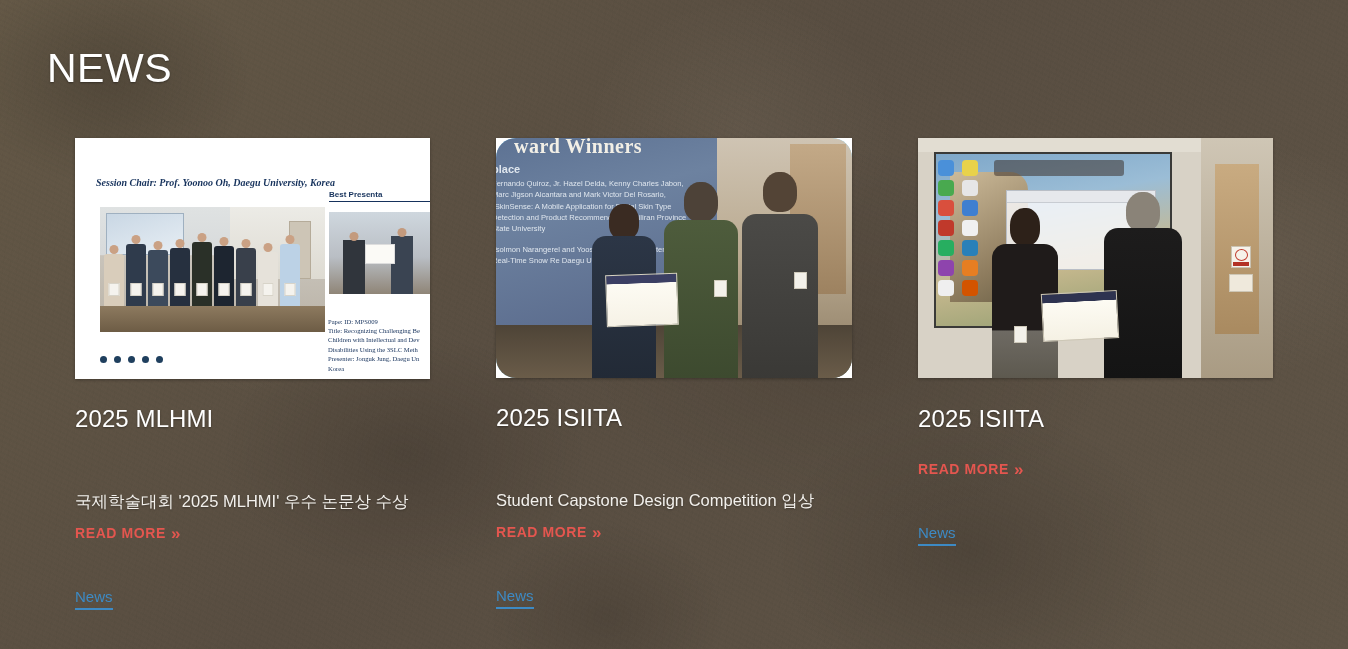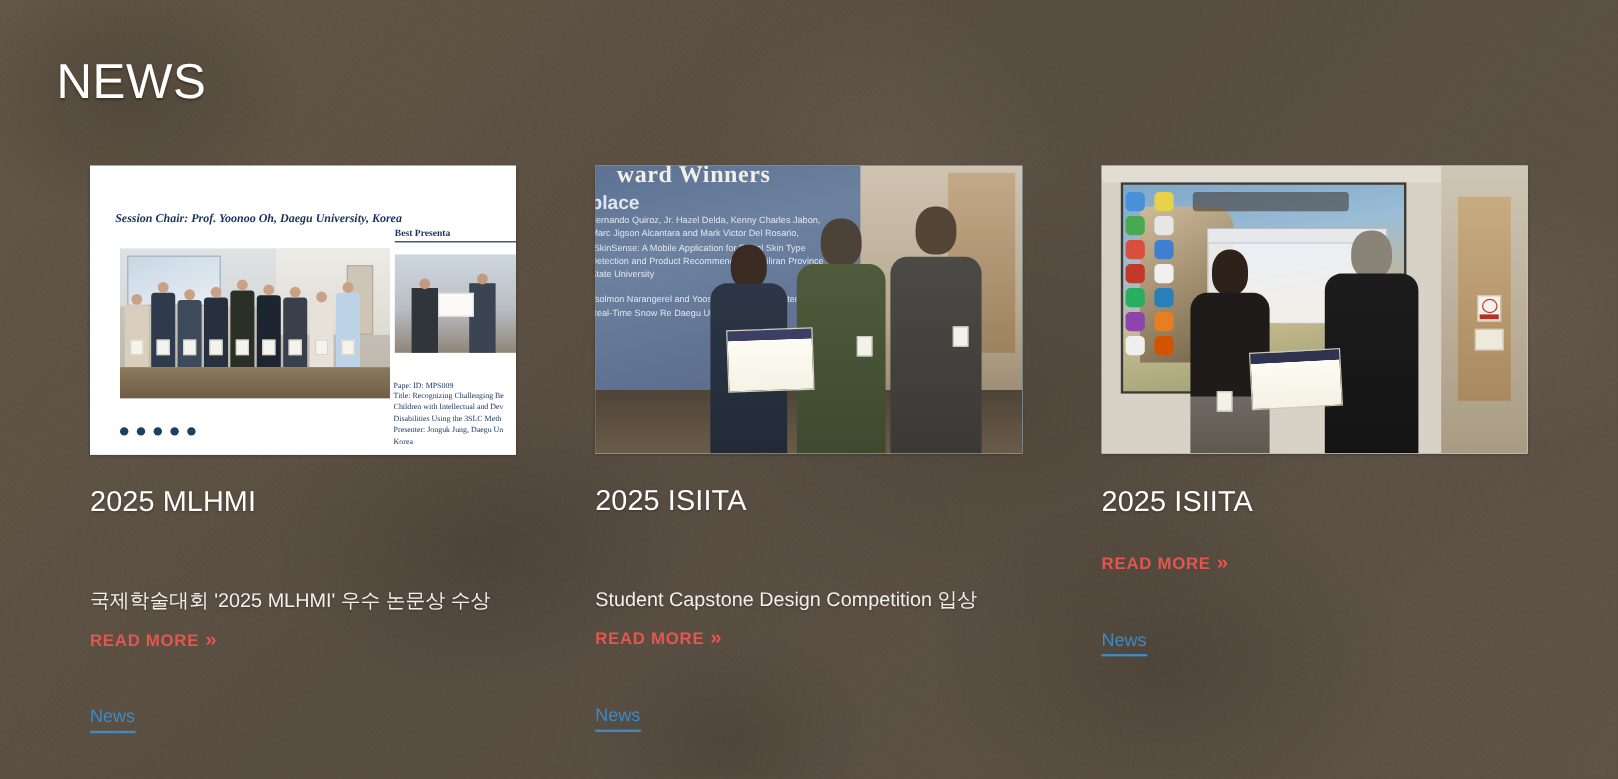--- a/index.html
+++ b/index.html
@@ -100,39 +100,39 @@
   }
   .dots{
     position:absolute; left:25px; bottom:16px;
     display:flex; gap:7px;
   }
   .dots i{ width:7px; height:7px; border-radius:50%; background:#1f3f5e; display:block; }
   .bestpres{
     position:absolute; right:0; top:52px; width:105px; padding-left:4px;
   }
   .bestpres .bp-head{
-    font-family:Liberation Serif, serif; font-weight:700; font-size:8px;
+    font-family:Liberation Sans, sans-serif; font-weight:700; font-size:8px;
     color:#16325c; border-bottom:1.5px solid #16325c; padding-bottom:2px; white-space:nowrap;
   }
   .bp-photo{
     margin-top:5px; width:100%; height:82px;
     background:linear-gradient(180deg,#cfd7de 0%, #b9bec4 55%, #8f8577 100%);
     position:absolute; left:4px; top:17px;
   }
   .bp-photo .bp-p{ position:absolute; bottom:0; width:22px; background:#30353c; }
   .bp-photo .bp-h{ position:absolute; left:50%; transform:translateX(-50%); top:-8px; width:9px;height:9px;border-radius:50%; background:#c39a7d;}
   .bp-photo .bp-cert{ position:absolute; left:36px; bottom:30px; width:30px;height:20px;background:#fbfaf6;border:1px solid #ddd;}
   .bp-lines{
     position:absolute; right:0; bottom:6px; width:106px;
     font-family:"Liberation Serif", serif; font-size:6.6px; line-height:9.4px;
     color:#16325c; padding-left:4px;
   }
 
   
-  .photo2{ position:absolute; inset:0; background:#0369a1; overflow:hidden; }
+  .photo2{ position:absolute; inset:0; background:#7dd3fc; overflow:hidden;border-radius:20px; }
   .photo2 .proj{
     position:absolute; left:0; top:0; width:62%; height:78%;
     background:linear-gradient(165deg,#5d7293 0%, #6d82a0 35%, #58688a 100%);
   }
   .photo2 .proj-title{
     position:absolute; left:18px; top:-3px; font-family:"Liberation Serif", serif;
     font-weight:700; font-size:20px; color:#f2efe6; white-space:nowrap; letter-spacing:.5px;
   }
   .photo2 .proj-txt{
     position:absolute; left:-4px; top:26px; width:200px;
@@ -336,21 +336,21 @@
 
     <div class="card card-2">
       <div class="thumb thumb-2">
         <div class="photo2">
           <div class="room">
               <div class="wood"></div>
             </div>
           <div class="proj">
             <div class="proj-title">ward Winners</div>
             <div class="proj-txt">
-              <div style="font-size:16px;font-weight:600;margin-bottom:3px;">place</div>
+              <div style="font-size:11px;font-weight:600;margin-bottom:3px;">place</div>
               <span>Fernando Quiroz, Jr. Hazel Delda, Kenny Charles Jabon, Marc Jigson Alcantara and Mark Victor Del Rosario, "SkinSense: A Mobile Application for Facial Skin Type Detection and Product Recommendation" Biliran Province State University</span>
             </div>
             <div class="proj-txt2">Tsolmon Narangerel and Yoosoo OH, "Pro-A System for Real-Time Snow Re Daegu University</div>
           </div>
           <div class="floor"></div>
 
           <div class="ppl" style="left:96px;width:64px;height:180px;">
             <span class="hd" style="top:6px;width:30px;height:36px;background:#3a2b22;"></span>
             <span class="bd" style="height:142px;background:linear-gradient(180deg,#2c3646,#222a36);"></span>
             <span class="badge" style="left:42px;top:86px;"></span>

